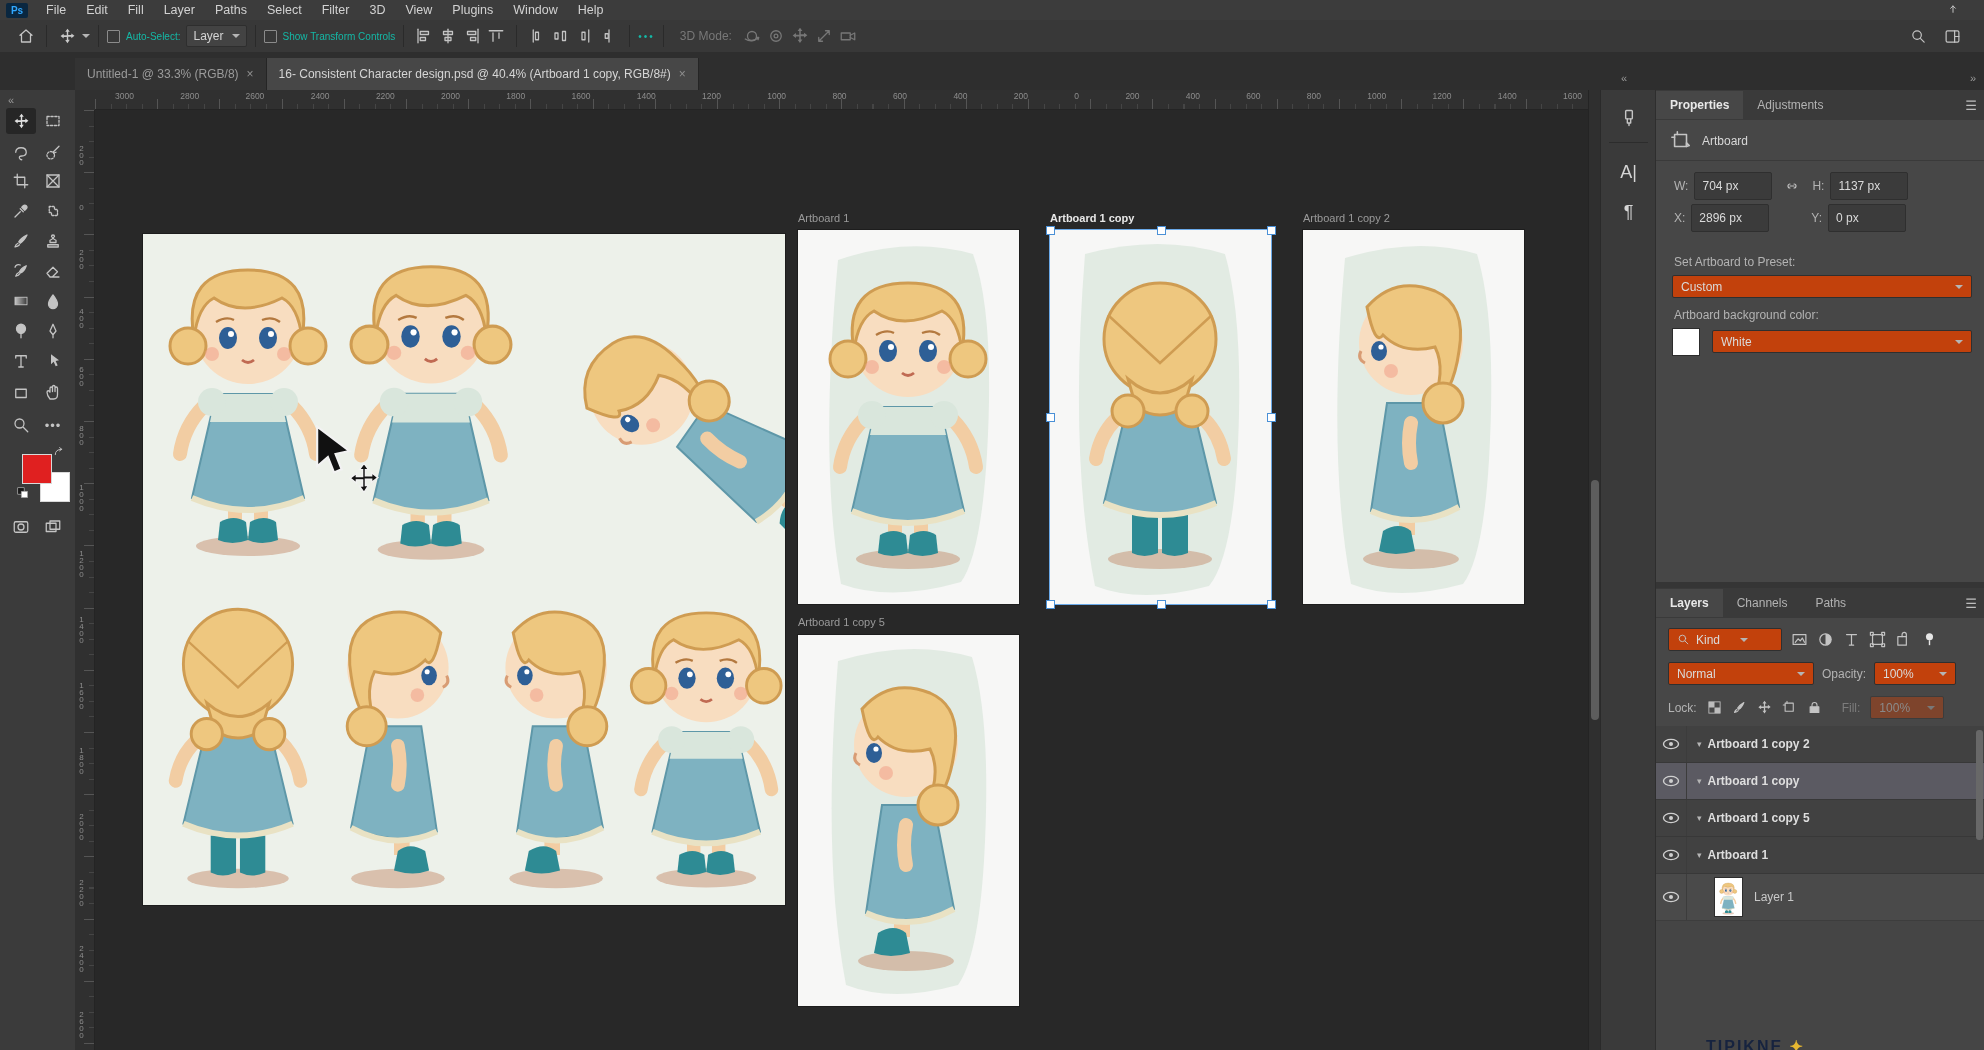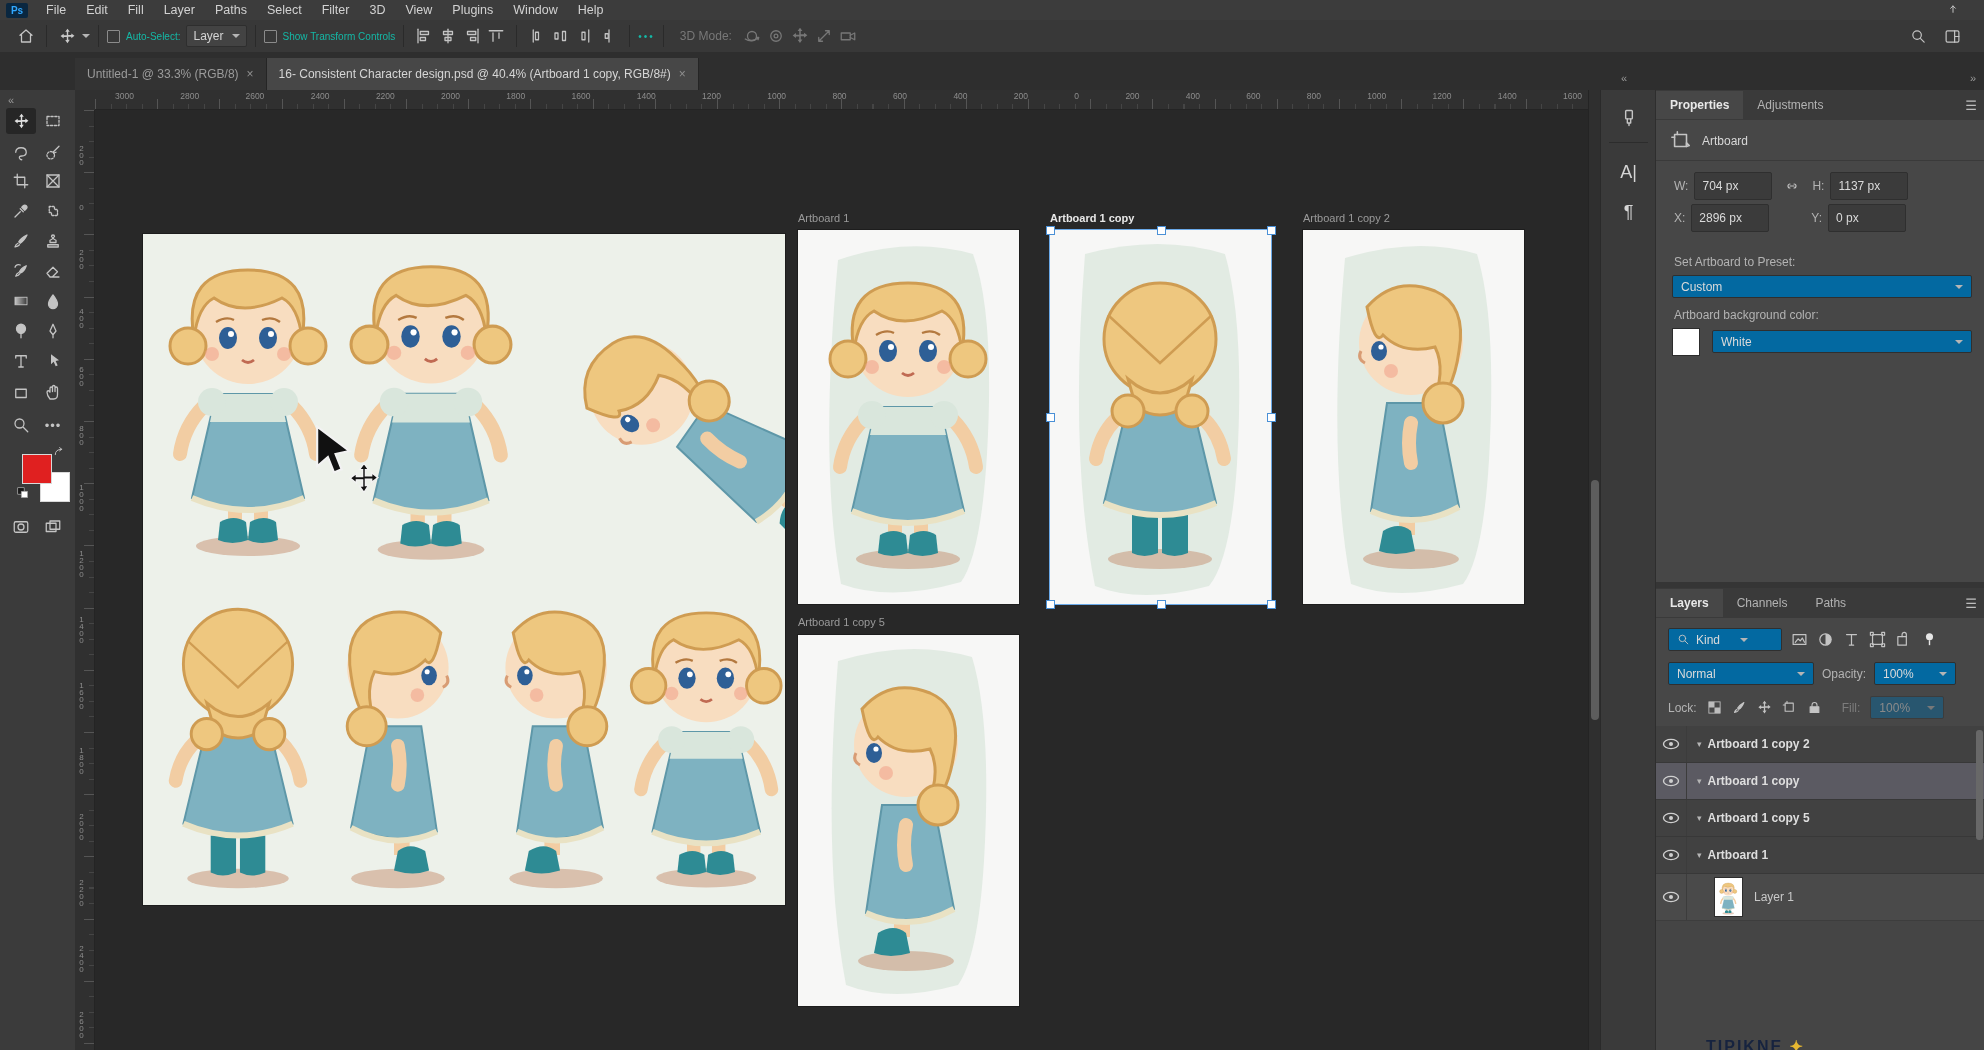--- a/index.html
+++ b/index.html
@@ -61,21 +61,21 @@
   
   #panel-strip{left:1600px;top:90px;width:55px;height:960px;background:#3a3a3a;border-left:1px solid #2a2a2a;}
   .strip-ico{position:absolute;left:0;width:55px;display:flex;justify-content:center;color:#cfcfcf;}
   #panel-main{left:1655px;top:90px;width:329px;height:960px;background:#474747;border-left:1px solid #2e2e2e;}
   .ptabs{position:absolute;left:0;top:0;width:329px;height:30px;background:#3a3a3a;display:flex;align-items:center;}
   .ptab{height:28px;display:flex;align-items:center;padding:0 14px;font-size:12px;color:#b3b3b3;}
   .ptab.on{background:#474747;color:#e8e8e8;font-weight:bold;}
   .pmenu{position:absolute;right:8px;color:#bdbdbd;font-size:13px;}
   .plabel{color:#b3b3b3;font-size:12px;}
   .field{background:#3b3b3b;border:1px solid #2f2f2f;border-radius:2px;height:20px;display:flex;align-items:center;padding:3px 7px;color:#dadada;font-size:12px;}
-  .ddwide{background:#0369a1;border:1px solid #2f2f2f;border-radius:2px;height:21px;display:flex;align-items:center;justify-content:space-between;padding:0 8px;color:#dadada;font-size:12px;}
+  .ddwide{background:#c2410c;border:1px solid #2f2f2f;border-radius:2px;height:21px;display:flex;align-items:center;justify-content:space-between;padding:0 8px;color:#dadada;font-size:12px;}
   
   .lrow-head{display:flex;align-items:center;height:36px;background:#414141;border-bottom:1px solid #383838;}
   .lrow-head.sel{background:#5b5a62;}
   .lrow-layer{display:flex;align-items:center;height:46px;background:#4a4a4a;border-bottom:1px solid #3d3d3d;}
   .eyebox{width:30px;display:flex;justify-content:center;border-right:1px solid #3c3c3c;align-self:stretch;align-items:center;}
   .lchev{color:#b5b5b5;font-size:9px;margin:0 6px 0 10px;}
   .lname{font-size:12px;color:#c9c9c9;}
   .lname.b{font-weight:bold;color:#dedede;}
   .lthumb{width:27px;height:38px;background:#fff;outline:1px solid #2d2d2d;margin:0 12px 0 28px;overflow:hidden;}
   #wmark{position:absolute;left:1706px;top:1037px;font-weight:800;font-size:16px;color:#16233f;letter-spacing:2px;white-space:nowrap;}

